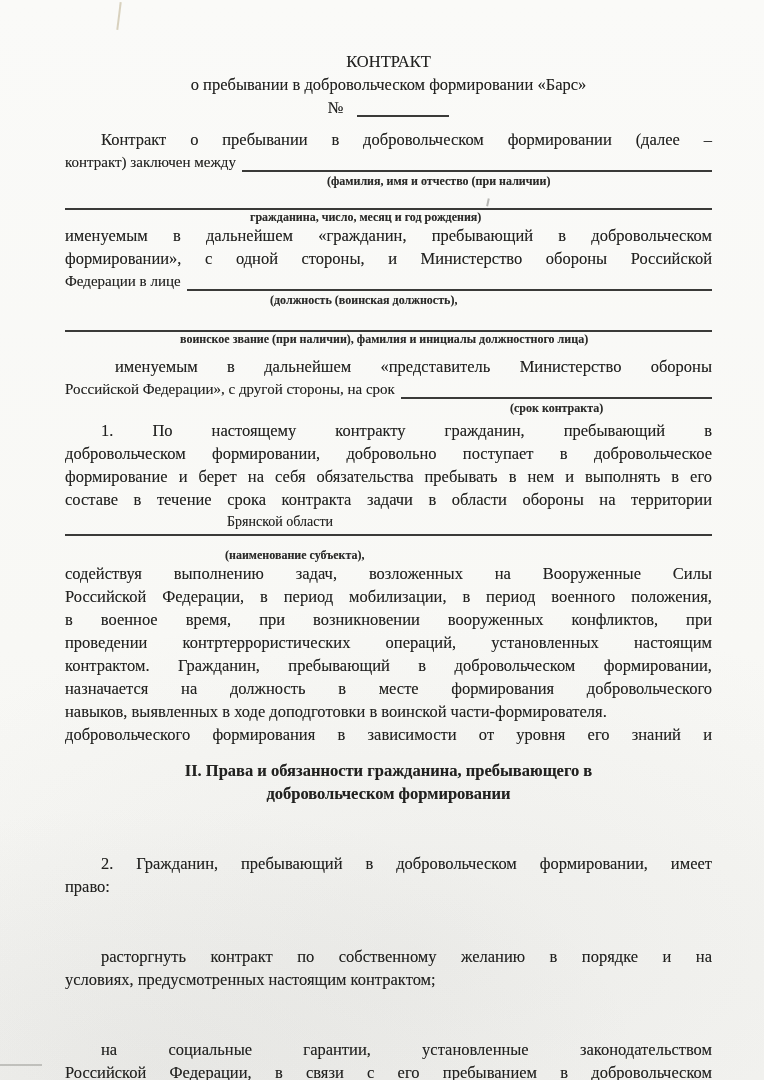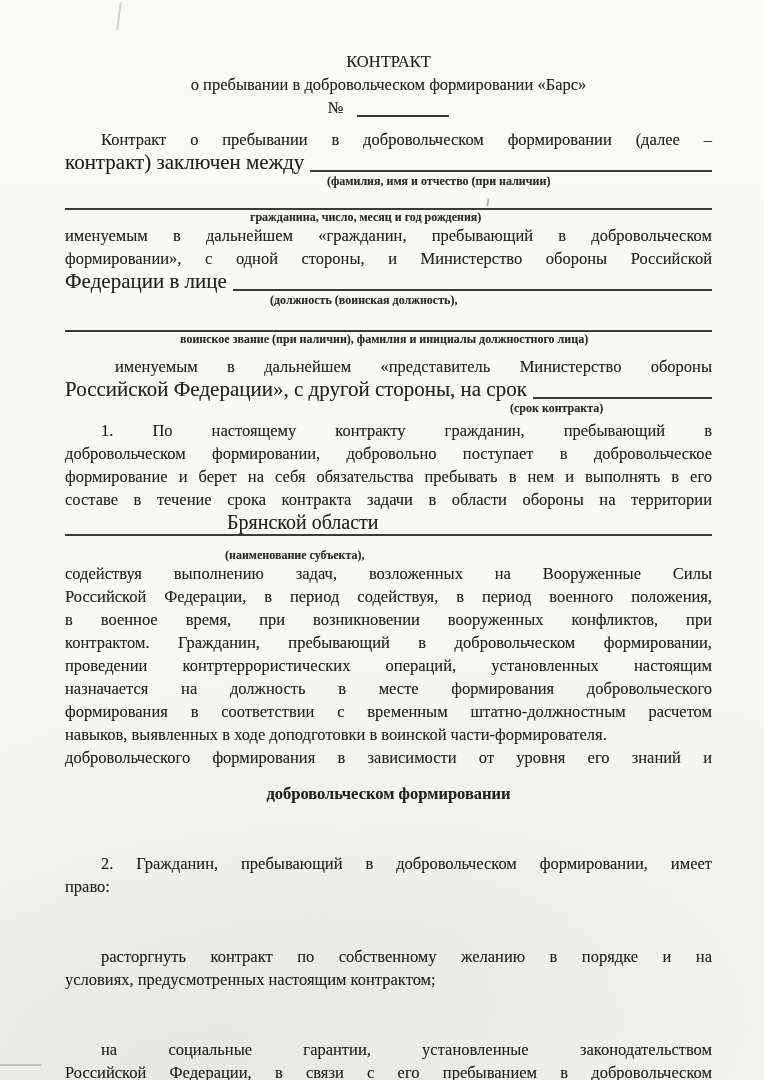--- a/index.html
+++ b/index.html
@@ -26,21 +26,21 @@
     font-size:16.5px;line-height:23px;
     text-align:justify;text-align-last:justify;
     white-space:normal;
   }
   .line.natural{text-align-last:left;}
   .center{text-align:center;text-align-last:center;}
   .indent{text-indent:36px;margin-top:47px;}
   .indent-lg{text-indent:50px;}
   .bold{font-weight:bold;}
   
-  .fill-row{display:flex;align-items:flex-end;font-size:21px;line-height:23px;}
+  .fill-row{display:flex;align-items:flex-end;font-size:15px;line-height:23px;}
   .fill-row .t{white-space:nowrap;}
   .blank-fill{flex:1;border-bottom:2px solid var(--rule);margin:0 0 2px 6px;}
   
   .rule-blank{border-bottom:2px solid var(--rule);}
   .gap20{margin-top:20px;}
   .gap23{margin-top:23px;}
   .mt9{margin-top:9px;}
   .mt4{margin-top:4px;}
   
   .caption{font-size:12px;line-height:14px;text-align:left;color:#2b2b29;font-weight:bold;}
@@ -48,21 +48,21 @@
   .cap-birth{padding-left:185px;}
   .cap-position{padding-left:205px;}
   .cap-official{padding-left:115px;}
   .cap-term{padding-left:445px;}
   .cap-subject{padding-left:160px;margin-top:12px;}
   
   .num-row{display:flex;justify-content:center;align-items:flex-end;font-size:16.5px;line-height:23px;}
   .num-row .num-sign{margin-right:14px;}
   .num-rule{width:92px;border-bottom:2px solid var(--rule);margin:0 0 2px 0;}
   
-  .subject-row{border-bottom:2px solid var(--rule);font-size:20px;line-height:22px;height:23px;}
+  .subject-row{border-bottom:2px solid var(--rule);font-size:14px;line-height:22px;height:23px;}
   .subject-row .val{padding-left:162px;}
   
   .heading{margin-top:13px;margin-bottom:15px;}
   
   .artifact{position:absolute;pointer-events:none;}
   .artifact-pen{left:118px;top:2px;width:2px;height:28px;background:#c6bb9e;opacity:.65;transform:rotate(7deg);}
   .artifact-tick{left:483px;top:198px;width:4px;height:8px;border-right:2px solid #9a9a96;opacity:.7;transform:rotate(12deg);}
   .artifact-bottomline{left:0;top:1064px;width:42px;height:2px;background:#9c9c98;opacity:.55;}
 </style>
 </head>
@@ -115,30 +115,30 @@
     <div class="line">добровольческом формировании, добровольно поступает в добровольческое</div>
     <div class="line">формирование и берет на себя обязательства пребывать в нем и выполнять в его</div>
     <div class="line">составе в течение срока контракта задачи в области обороны на территории</div>
 
     <div class="subject-row">
       <span class="val">Брянской области</span>
     </div>
     <div class="caption cap-subject">(наименование субъекта),</div>
 
     <div class="line">содействуя выполнению задач, возложенных на Вооруженные Силы</div>
-    <div class="line">Российской Федерации, в период содействуя, в период военного положения,</div>
+    <div class="line">Российской Федерации, в период мобилизации, в период военного положения,</div>
     <div class="line">в военное время, при возникновении вооруженных конфликтов, при</div>
+    <div class="line">проведении контртеррористических операций, установленных настоящим</div>
     <div class="line">контрактом. Гражданин, пребывающий в добровольческом формировании,</div>
-    <div class="line">проведении контртеррористических операций, установленных настоящим</div>
     <div class="line">назначается на должность в месте формирования добровольческого</div>
-    <div class="line">формирования в соответствии с временным штатно-должностным расчетом</div>
     <div class="line natural">навыков, выявленных в ходе доподготовки в воинской части-формирователя.</div>
     <div class="line">добровольческого формирования в зависимости от уровня его знаний и</div>
 
     <div class="heading">
+      <div class="line center bold">II. Права и обязанности гражданина, пребывающего в</div>
       <div class="line center bold">добровольческом формировании</div>
     </div>
 
     <div class="line indent">2. Гражданин, пребывающий в добровольческом формировании, имеет</div>
     <div class="line natural">право:</div>
 
     <div class="line indent">расторгнуть контракт по собственному желанию в порядке и на</div>
     <div class="line natural">условиях, предусмотренных настоящим контрактом;</div>
 
     <div class="line indent">на социальные гарантии, установленные законодательством</div>

